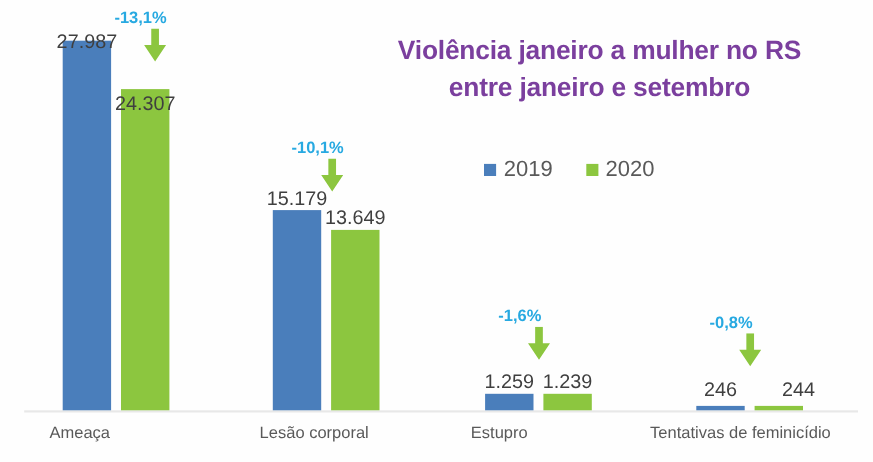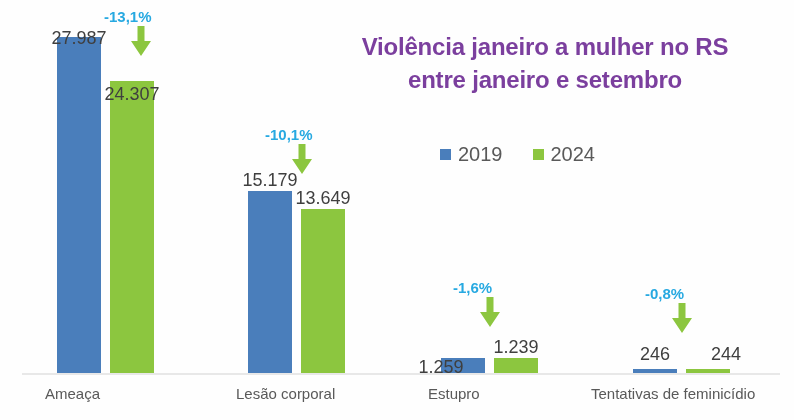--- a/index.html
+++ b/index.html
@@ -108,21 +108,21 @@
     <span class="title-line">entre janeiro e setembro</span>
   </div>
 
   <div class="legend">
     <div class="legend-item">
       <span class="legend-swatch" style="background:#4A7EBB"></span>
       <span class="legend-label">2019</span>
     </div>
     <div class="legend-item">
       <span class="legend-swatch" style="background:#8CC63F"></span>
-      <span class="legend-label">2024</span>
+      <span class="legend-label">2020</span>
     </div>
   </div>
 
   <div class="plot">
 
     <div class="axis-line"></div>
 
     <div class="bar blue" style="left:57px;  width:44px; height:336px;"></div>
     <div class="bar green" style="left:110px; width:44px; height:292px;"></div>
 
@@ -147,21 +147,21 @@
 
     <div class="arrow" style="left:289px; top:144px;">
       <svg viewBox="0 0 26 32" width="26" height="32" aria-hidden="true">
         <polygon points="9.5,0 16.5,0 16.5,15 23,15 13,30 3,15 9.5,15" fill="#8CC63F"></polygon>
       </svg>
     </div>
 
     <div class="bar blue" style="left:441px; width:44px; height:15px;"></div>
     <div class="bar green" style="left:494px; width:44px; height:15px;"></div>
 
-    <div class="val-label" style="left:401px; top:337px; width:80px;margin-top:20px;">1.259</div>
+    <div class="val-label" style="left:423px; top:337px; width:80px;">1.259</div>
     <div class="val-label" style="left:476px; top:337px; width:80px;">1.239</div>
 
     <div class="pct-label" style="left:453px; top:279px; width:74px;">-1,6%</div>
 
     <div class="arrow" style="left:477px; top:297px;">
       <svg viewBox="0 0 26 32" width="26" height="32" aria-hidden="true">
         <polygon points="9.5,0 16.5,0 16.5,15 23,15 13,30 3,15 9.5,15" fill="#8CC63F"></polygon>
       </svg>
     </div>
 

